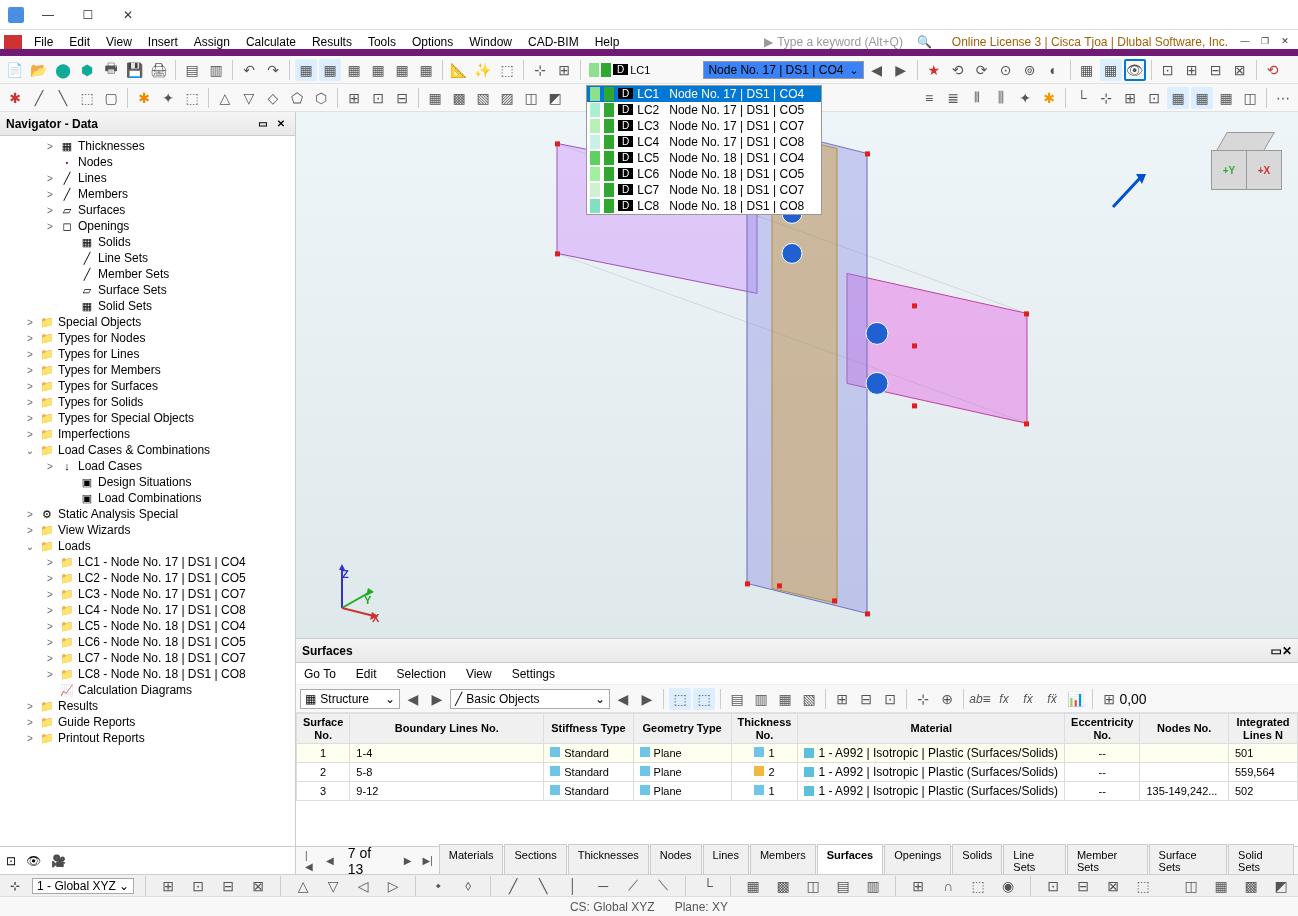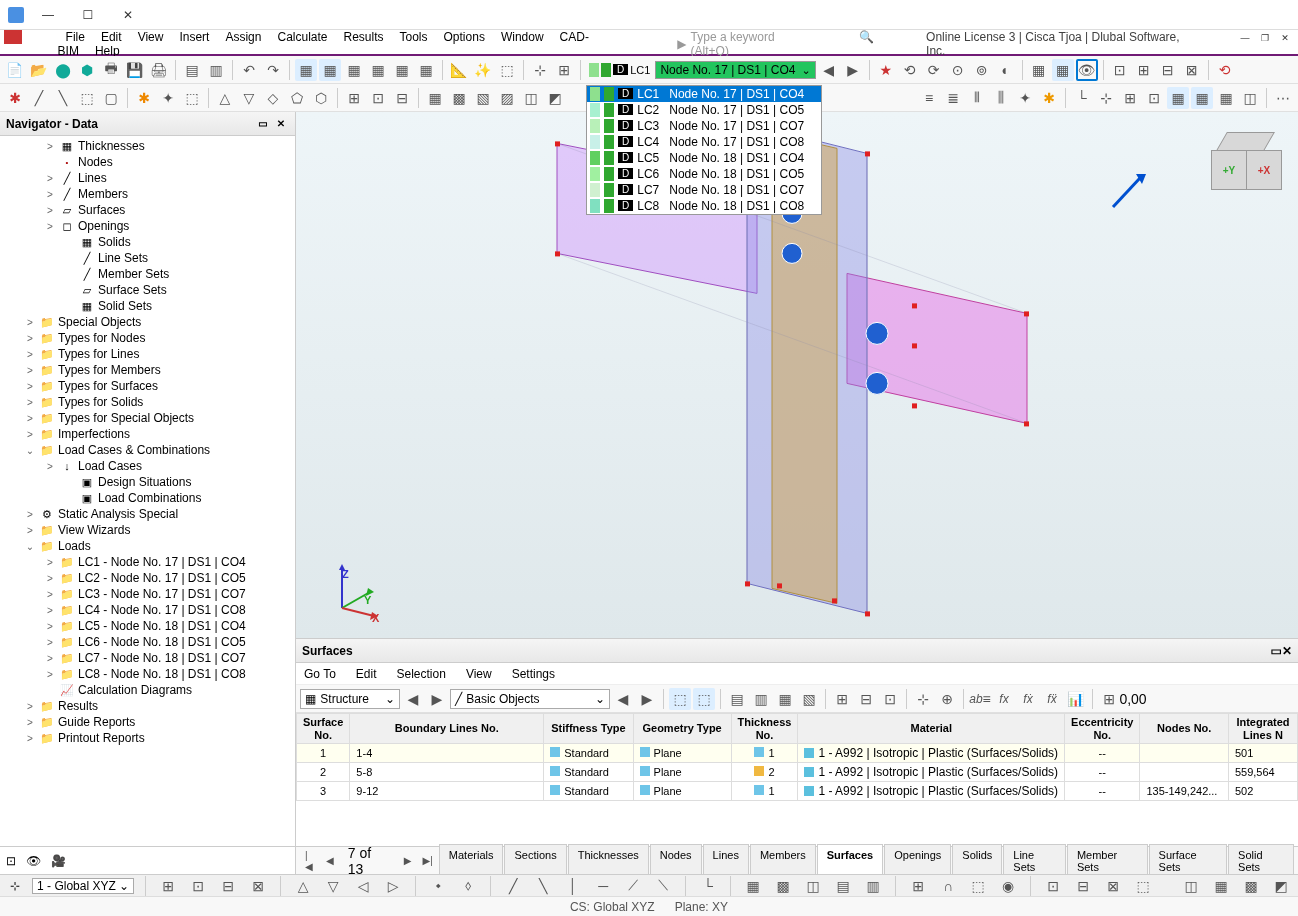--- a/index.html
+++ b/index.html
@@ -2,35 +2,35 @@
 <html><head>
 <meta charset="utf-8">
 <style>
 * { box-sizing: border-box; margin: 0; padding: 0; font-family: "Segoe UI", Tahoma, sans-serif; font-size: 12px; }
 body { background: #f0f0f0; width: 1298px; height: 916px; overflow: hidden; display: flex; flex-direction: column; }
 .titlebar { height: 30px; background: #fff; display: flex; align-items: center; padding: 0 8px; border-bottom: 1px solid #ddd; }
 .titlebar .icon { width: 16px; height: 16px; margin-right: 6px; background: #4a90e2; border-radius: 2px; }
 .titlebar .title { flex: 1; color: #333; }
 .winbtns { display: flex; gap: 4px; }
 .winbtn { width: 36px; height: 24px; display: flex; align-items: center; justify-content: center; color: #333; }
-.menubar { height: 26px; background: #fff; display: flex; align-items: flex-start; padding: 0 4px; border-bottom: 2px solid #701a75; gap: 32px; }
+.menubar { height: 26px; background: #fff; display: flex; align-items: flex-end; padding: 0 4px; border-bottom: 7px solid #701a75; }
 .menubar .menu { padding: 3px 8px; cursor: default; }
 .menubar .search { margin-left: auto; color: #999; display: flex; align-items: center; gap: 4px; }
-.menubar .license { margin-left: 20px; color: #404040; }
+.menubar .license { margin-left: 20px; color: #a16207; }
 .menubar .smallwin { margin-left: 8px; display: flex; gap: 2px; }
 .toolbar { height: 28px; background: #f8f8f8; border-bottom: 1px solid #e0e0e0; display: flex; align-items: center; padding: 0 4px; gap: 2px; position: relative; }
 .tbtn { width: 22px; height: 22px; display: flex; align-items: center; justify-content: center; border-radius: 2px; font-size: 14px; color: #555; }
 .tbtn.highlighted { border: 2px solid #0078d4; }
 .tsep { width: 1px; height: 20px; background: #ccc; margin: 0 3px; }
 .lc-combo { display: flex; align-items: center; gap: 2px; position: relative; }
 .lc-combo .lc-chip { display: flex; align-items: center; gap: 2px; padding: 1px 3px; }
 .lc-combo .color-sq { width: 10px; height: 14px; }
 .lc-combo .d-label { background: #000; color: #fff; padding: 0 4px; font-size: 10px; }
 .lc-combo .lc-text { font-size: 11px; }
-.lc-combo .drop { background: #22c55e; border: 1px solid #999; padding: 1px 4px; min-width: 140px; font-size: 11px; }
+.lc-combo .drop { background: #3b82f6; border: 1px solid #999; padding: 1px 4px; min-width: 140px; font-size: 11px; margin-left: 48px; }
 .lc-dropdown { position: absolute; top: 26px; left: 0; background: #fff; border: 1px solid #999; z-index: 100; width: 236px; }
 .lc-dropdown .row { display: flex; align-items: center; gap: 4px; padding: 1px 3px; font-size: 11px; }
 .lc-dropdown .row.selected { background: #0078d4; color: #fff; }
 .content { flex: 1; display: flex; overflow: hidden; }
 .navigator { width: 296px; background: #fff; border-right: 1px solid #ccc; display: flex; flex-direction: column; }
 .nav-header { height: 24px; background: linear-gradient(#f5f5f5,#e8e8e8); border-bottom: 1px solid #ccc; display: flex; align-items: center; padding: 0 6px; font-weight: bold; }
 .nav-header .spacer { flex: 1; }
 .nav-header .hbtn { width: 16px; height: 16px; display: flex; align-items: center; justify-content: center; margin-left: 2px; font-size: 10px; }
 .tree { flex: 1; overflow-y: auto; padding: 2px 0; }
 .tree-item { display: flex; align-items: center; padding: 1px 4px; gap: 4px; white-space: nowrap; }

